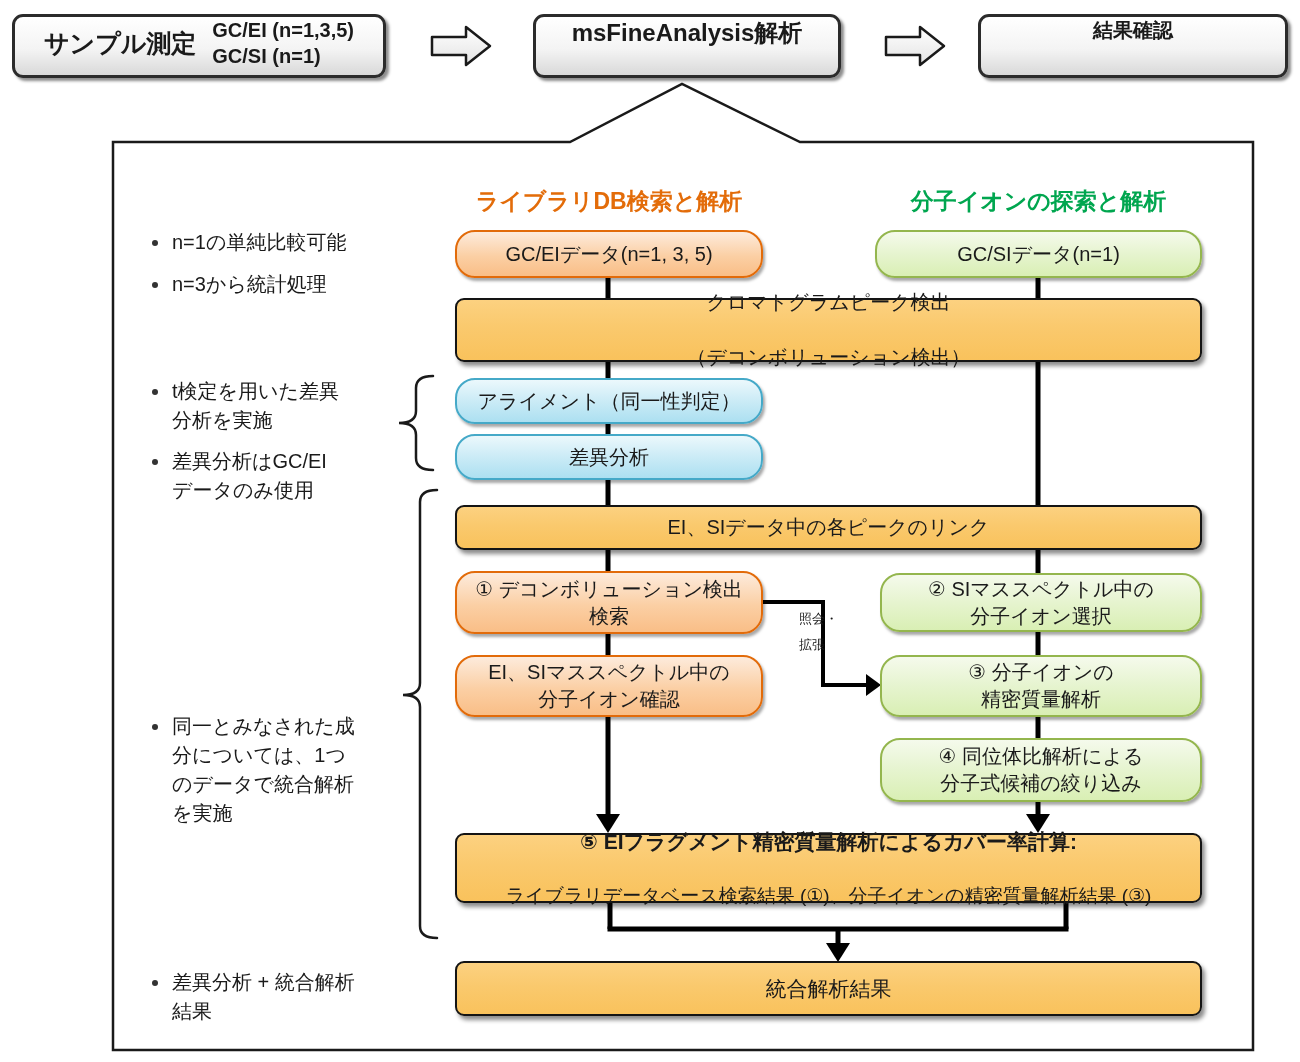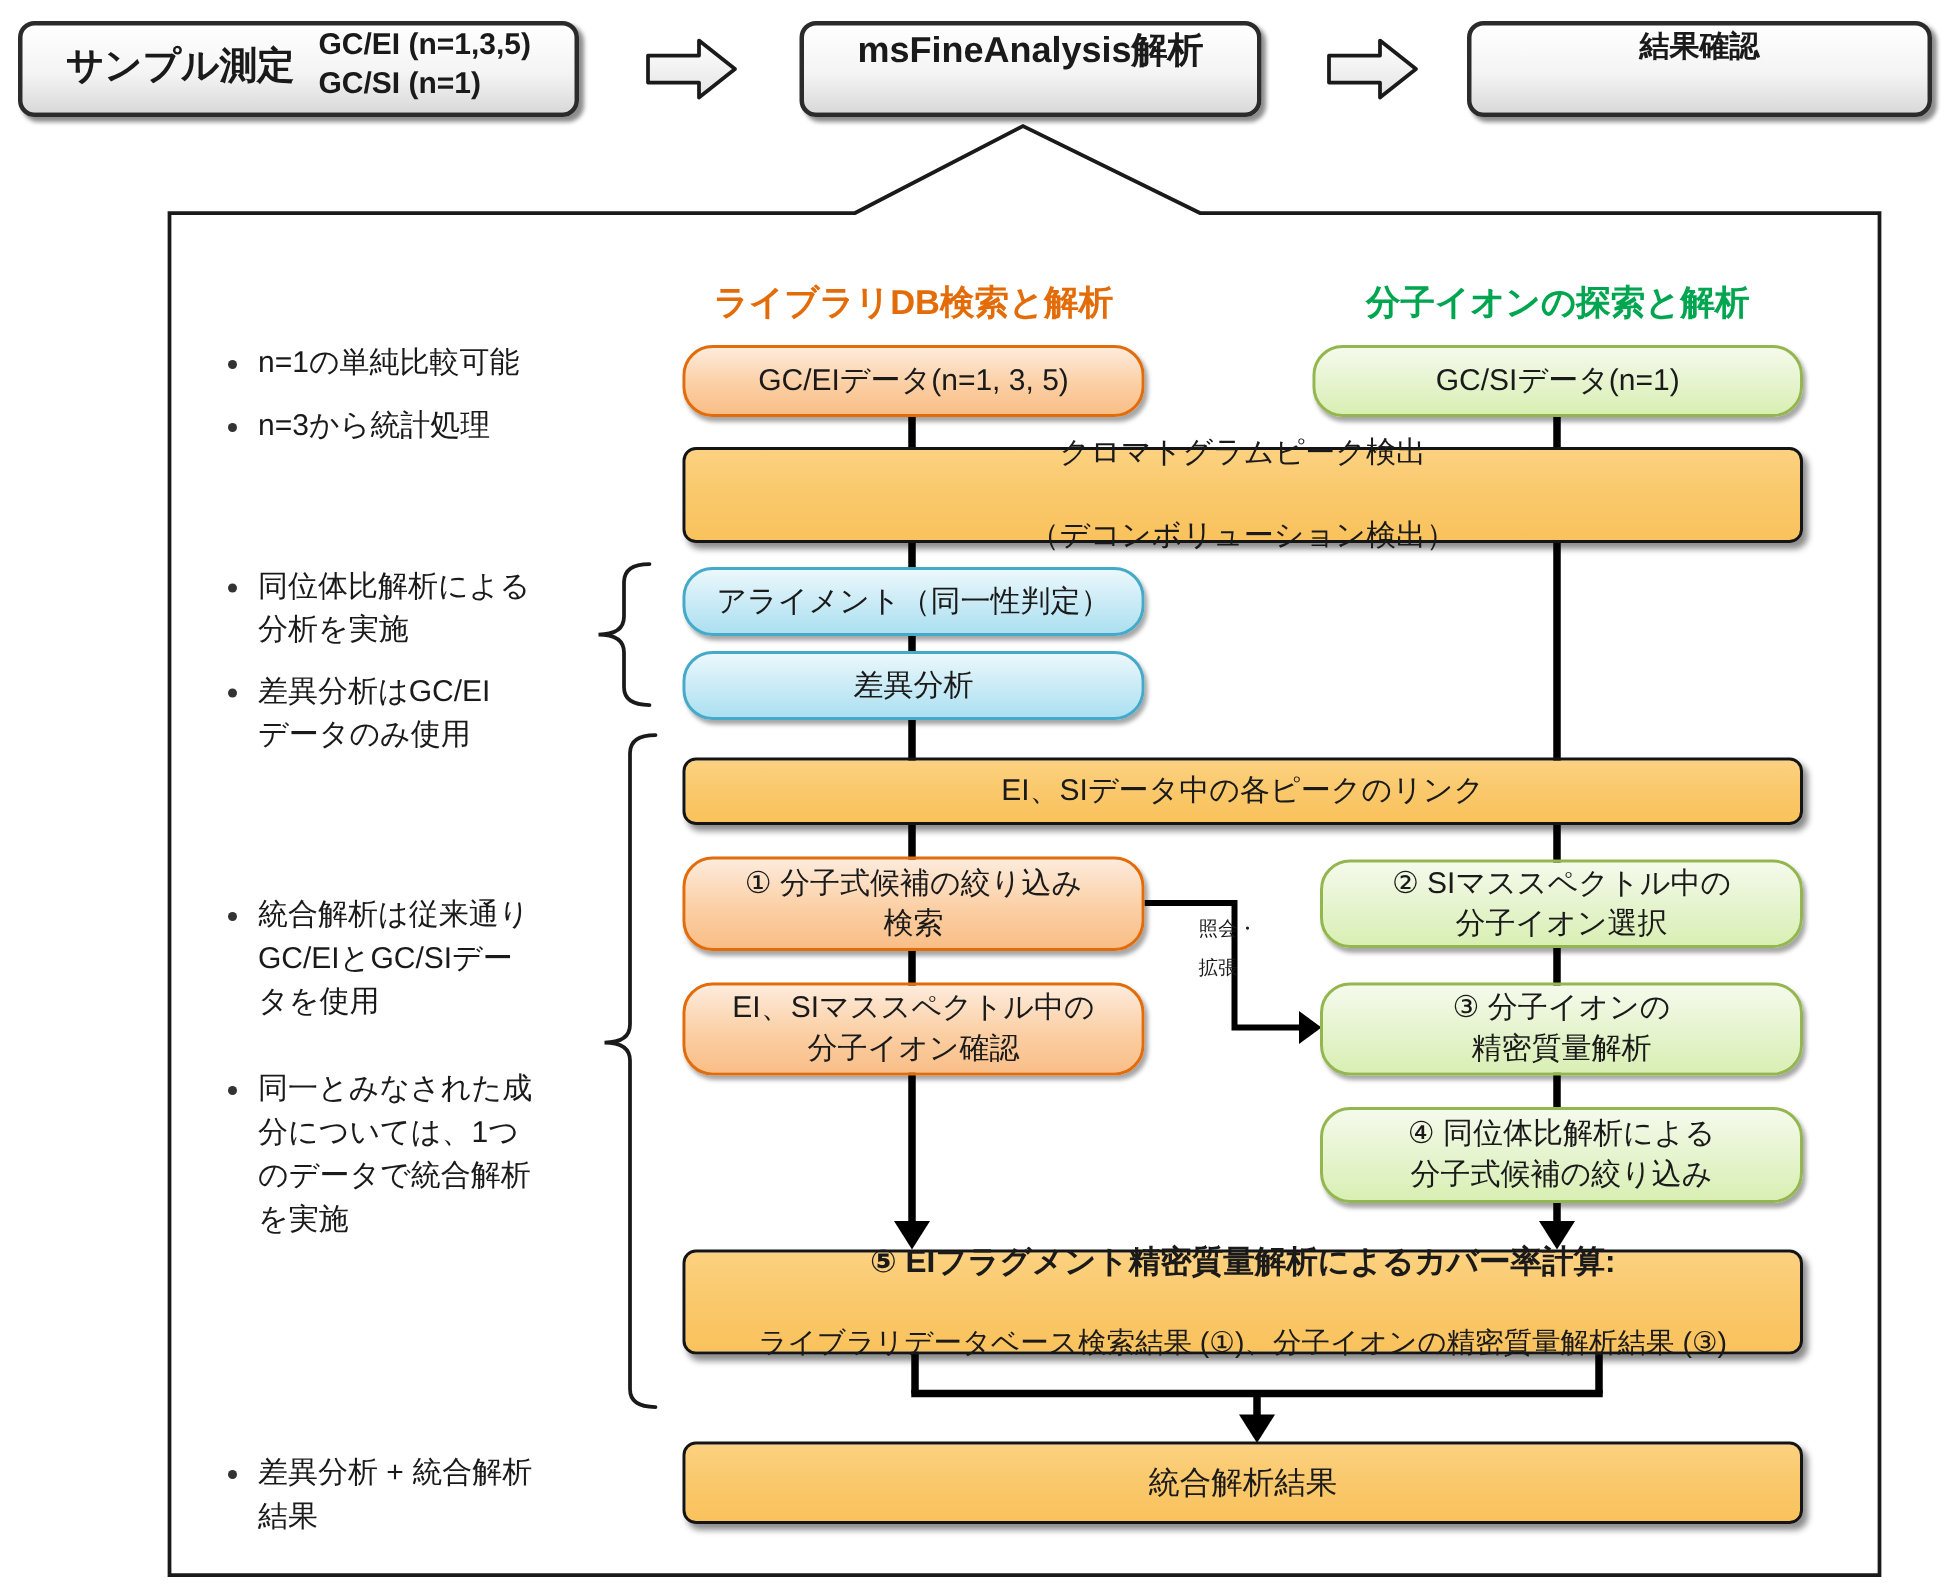--- a/index.html
+++ b/index.html
@@ -160,21 +160,21 @@
 
   <div class="fbox blue" style="left:455px;top:434px;width:308px;height:46px;">
     <div>差異分析</div>
   </div>
 
   <div class="fbox amber" style="left:455px;top:505px;width:747px;height:45px;">
     <div>EI、SIデータ中の各ピークのリンク</div>
   </div>
 
   <div class="fbox orange" style="left:455px;top:571px;width:308px;height:63px;">
-    <div>① 分子式候補の絞り込み</div>
+    <div>① デコンボリューション検出</div>
     <div>検索</div>
   </div>
 
   <div class="fbox green" style="left:880px;top:573px;width:322px;height:59px;">
     <div>② SIマススペクトル中の</div>
     <div>分子イオン選択</div>
   </div>
 
   <div id="link-label">
     <div>照会・</div>
@@ -215,41 +215,33 @@
   <div class="note" style="left:152px;top:270px;">
     <span class="bullet-dot"></span>
     <span class="lines">
         <div>n=3から統計処理</div>
       </span>
   </div>
 
   <div class="note" style="left:152px;top:377px;">
     <span class="bullet-dot"></span>
     <span class="lines">
-      <div>同位体比解析による</div>
+      <div>t検定を用いた差異</div>
       <div>分析を実施</div>
     </span>
   </div>
 
   <div class="note" style="left:152px;top:447px;">
     <span class="bullet-dot"></span>
     <span class="lines">
       <div>差異分析はGC/EI</div>
       <div>データのみ使用</div>
     </span>
   </div>
 
-  <div class="note" style="left:152px;top:596px;">
-    <span class="bullet-dot"></span>
-    <span class="lines">
-      <div>統合解析は従来通り</div>
-      <div>GC/EIとGC/SIデー</div>
-      <div>タを使用</div>
-    </span>
-  </div>
 
   <div class="note" style="left:152px;top:712px;">
     <span class="bullet-dot"></span>
     <span class="lines">
       <div>同一とみなされた成</div>
       <div>分については、1つ</div>
       <div>のデータで統合解析</div>
       <div>を実施</div>
     </span>
   </div>

